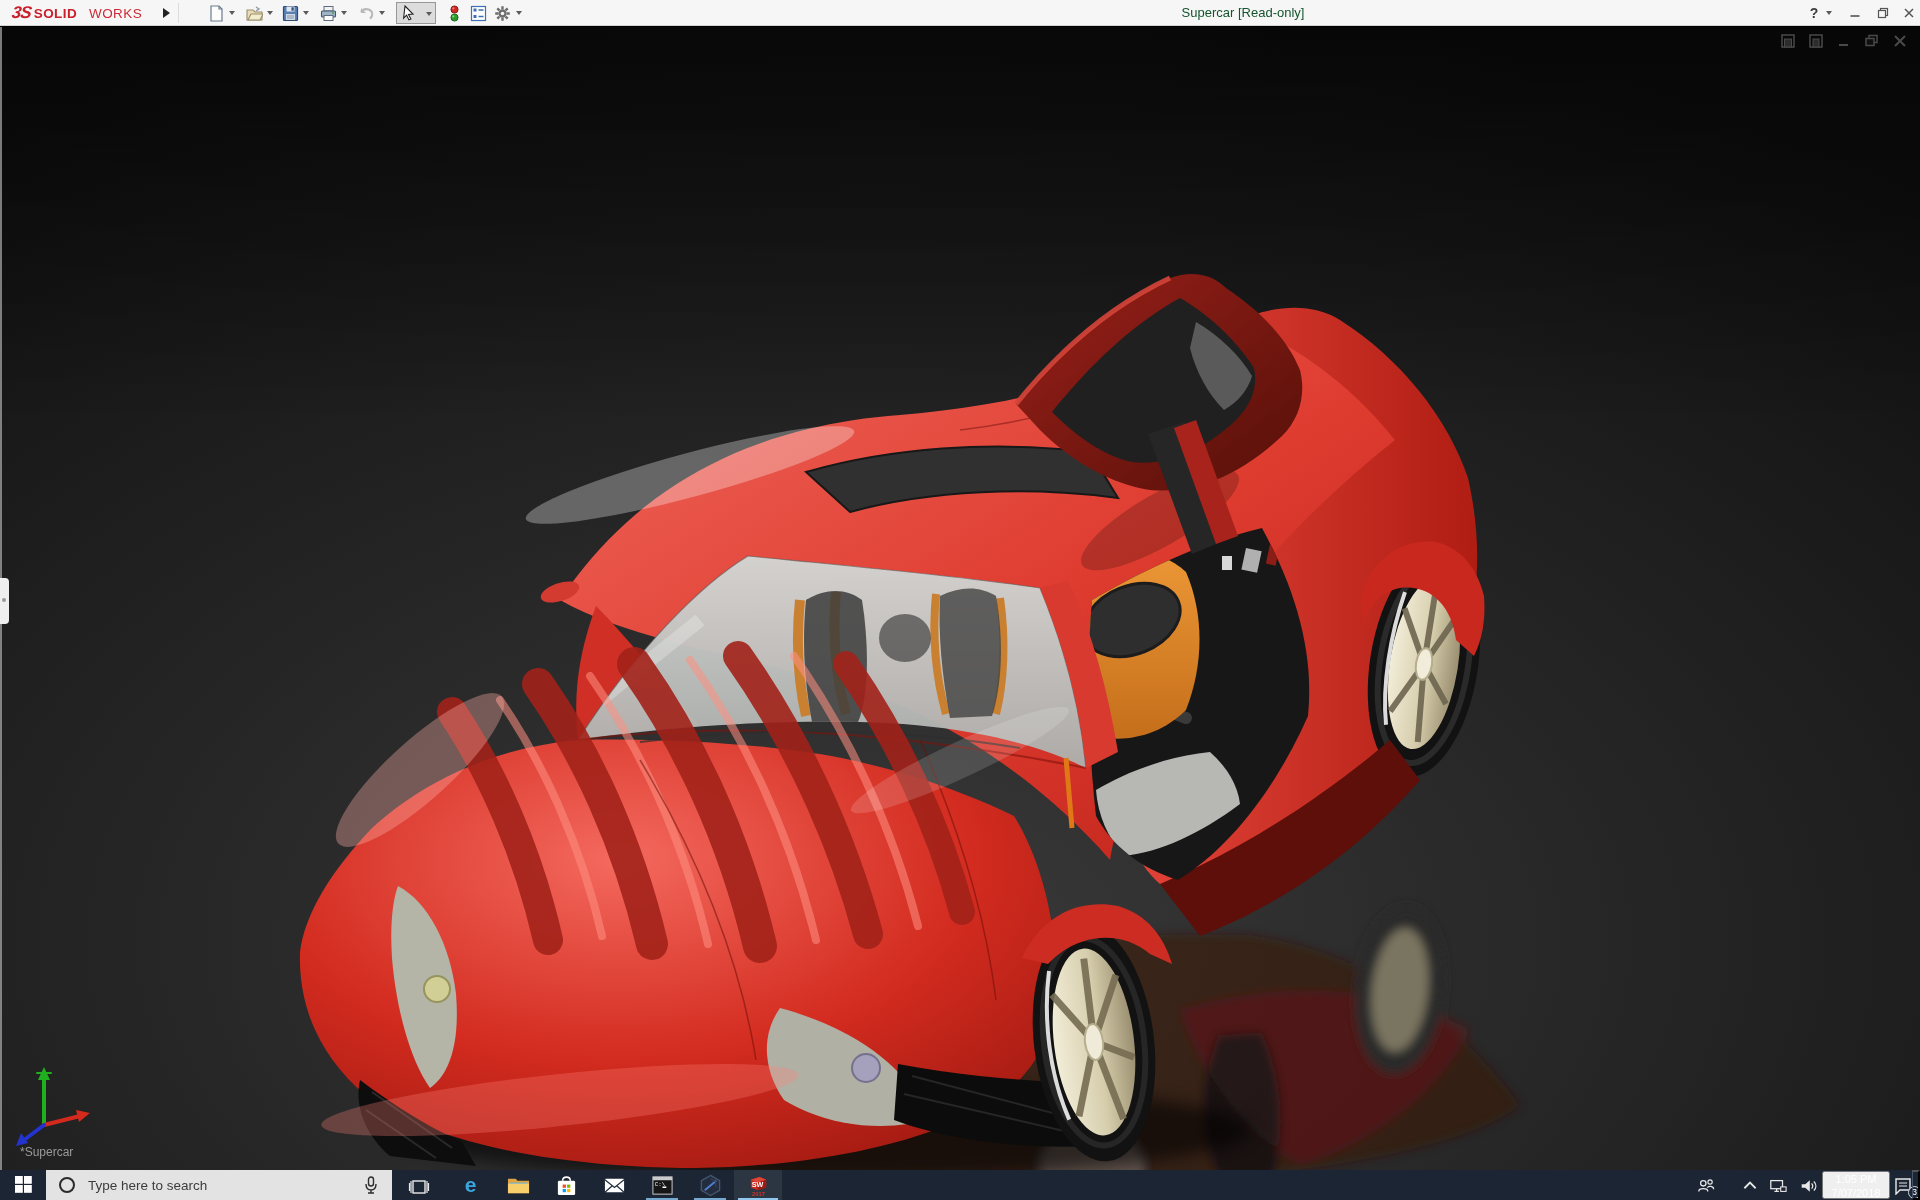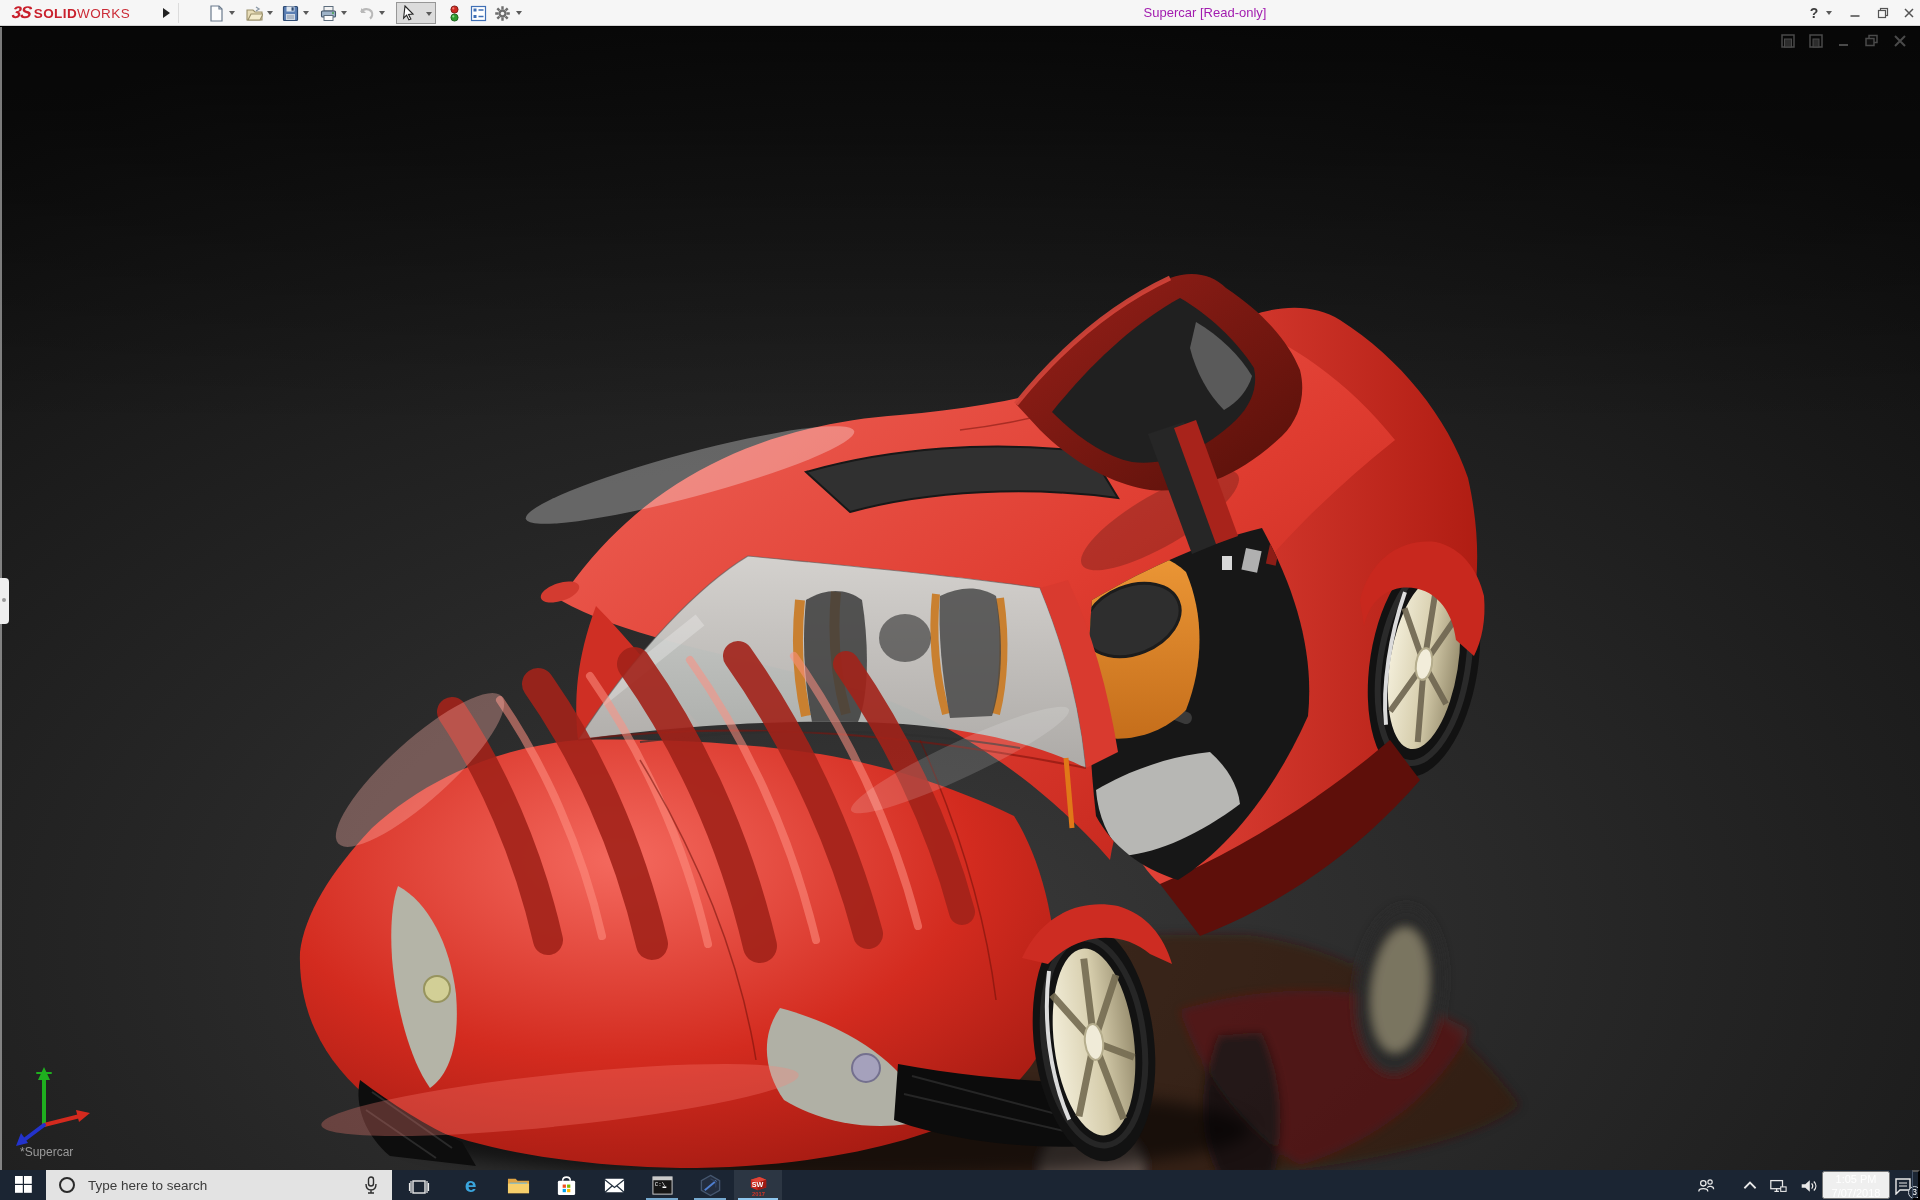--- a/index.html
+++ b/index.html
@@ -8,36 +8,36 @@
   .screen { position:relative; width:1920px; height:1200px; }
 
   
   .titlebar { position:absolute; top:0; left:0; width:1920px; height:26px;
               background:#f6f6f6; border-bottom:1px solid #d5d5d5; z-index:30; }
   .logo { position:absolute; left:12px; top:3px; height:20px; display:flex; align-items:center; }
   .logo .glyph { font-style:italic; font-weight:bold; font-size:17px; color:#c9202c;
                  transform:skewX(-8deg); margin-right:3px; letter-spacing:-1px; }
   .logo .brand { font-size:13.5px; color:#c9202c; letter-spacing:.4px; }
   .logo .brand b { font-weight:700; }
-  .logo .brand .works { font-weight:400; opacity:.95; }
+  .logo .brand .works { font-weight:400; opacity:.95;margin-left:12px; }
   .expand-btn { position:absolute; left:160px; top:5px; width:14px; height:16px; border:none;
                 background:transparent; cursor:pointer; }
   .expand-btn::after { content:""; position:absolute; left:3px; top:3px;
                  border-left:7px solid #222; border-top:5px solid transparent; border-bottom:5px solid transparent; }
   .tb-sep { position:absolute; left:178px; top:3px; width:1px; height:20px; background:#dcdcdc; }
   .tbtn { position:absolute; top:4px; width:20px; height:18px; border:none; background:transparent; cursor:pointer; }
   .tbtn svg { width:17px; height:17px; display:block; }
   .caret { position:absolute; top:11px; width:0; height:0;
            border-left:3.5px solid transparent; border-right:3.5px solid transparent; border-top:4px solid #5a5a5a; }
   .sel-box { position:absolute; left:396px; top:2px; width:40px; height:22px;
              background:#dcdcdc; border:1px solid #979797; cursor:pointer; }
   .sel-box svg { position:absolute; left:4px; top:2px; width:16px; height:16px; }
   .sel-box .caret { left:29px; top:9px; }
-  .doc-title { position:absolute; left:1205px; top:0; transform:translateX(-50%);
-               line-height:26px; font-size:13px; color:#a21caf; white-space:nowrap; }
+  .doc-title { position:absolute; left:1243px; top:0; transform:translateX(-50%);
+               line-height:26px; font-size:13px; color:#14532d; white-space:nowrap; }
   .help-btn { position:absolute; left:1806px; top:0; width:16px; height:26px; border:none; background:transparent;
               font-weight:bold; font-size:14px; color:#3c3c3c; cursor:pointer; }
   .help-caret { left:1826px; }
   .winbtn { position:absolute; top:0; width:22px; height:26px; border:none; background:transparent; cursor:pointer; }
   .winbtn svg { width:12px; height:12px; margin-top:2px; }
 
   
   .viewport { position:absolute; top:27px; left:0; width:1920px; height:1143px; overflow:hidden; background:#141414; }
   .scene { position:absolute; top:-1px; left:0; width:1920px; height:1144px; }
   .inner-controls { position:absolute; top:6px; right:8px; display:flex; gap:8px; z-index:5; }

